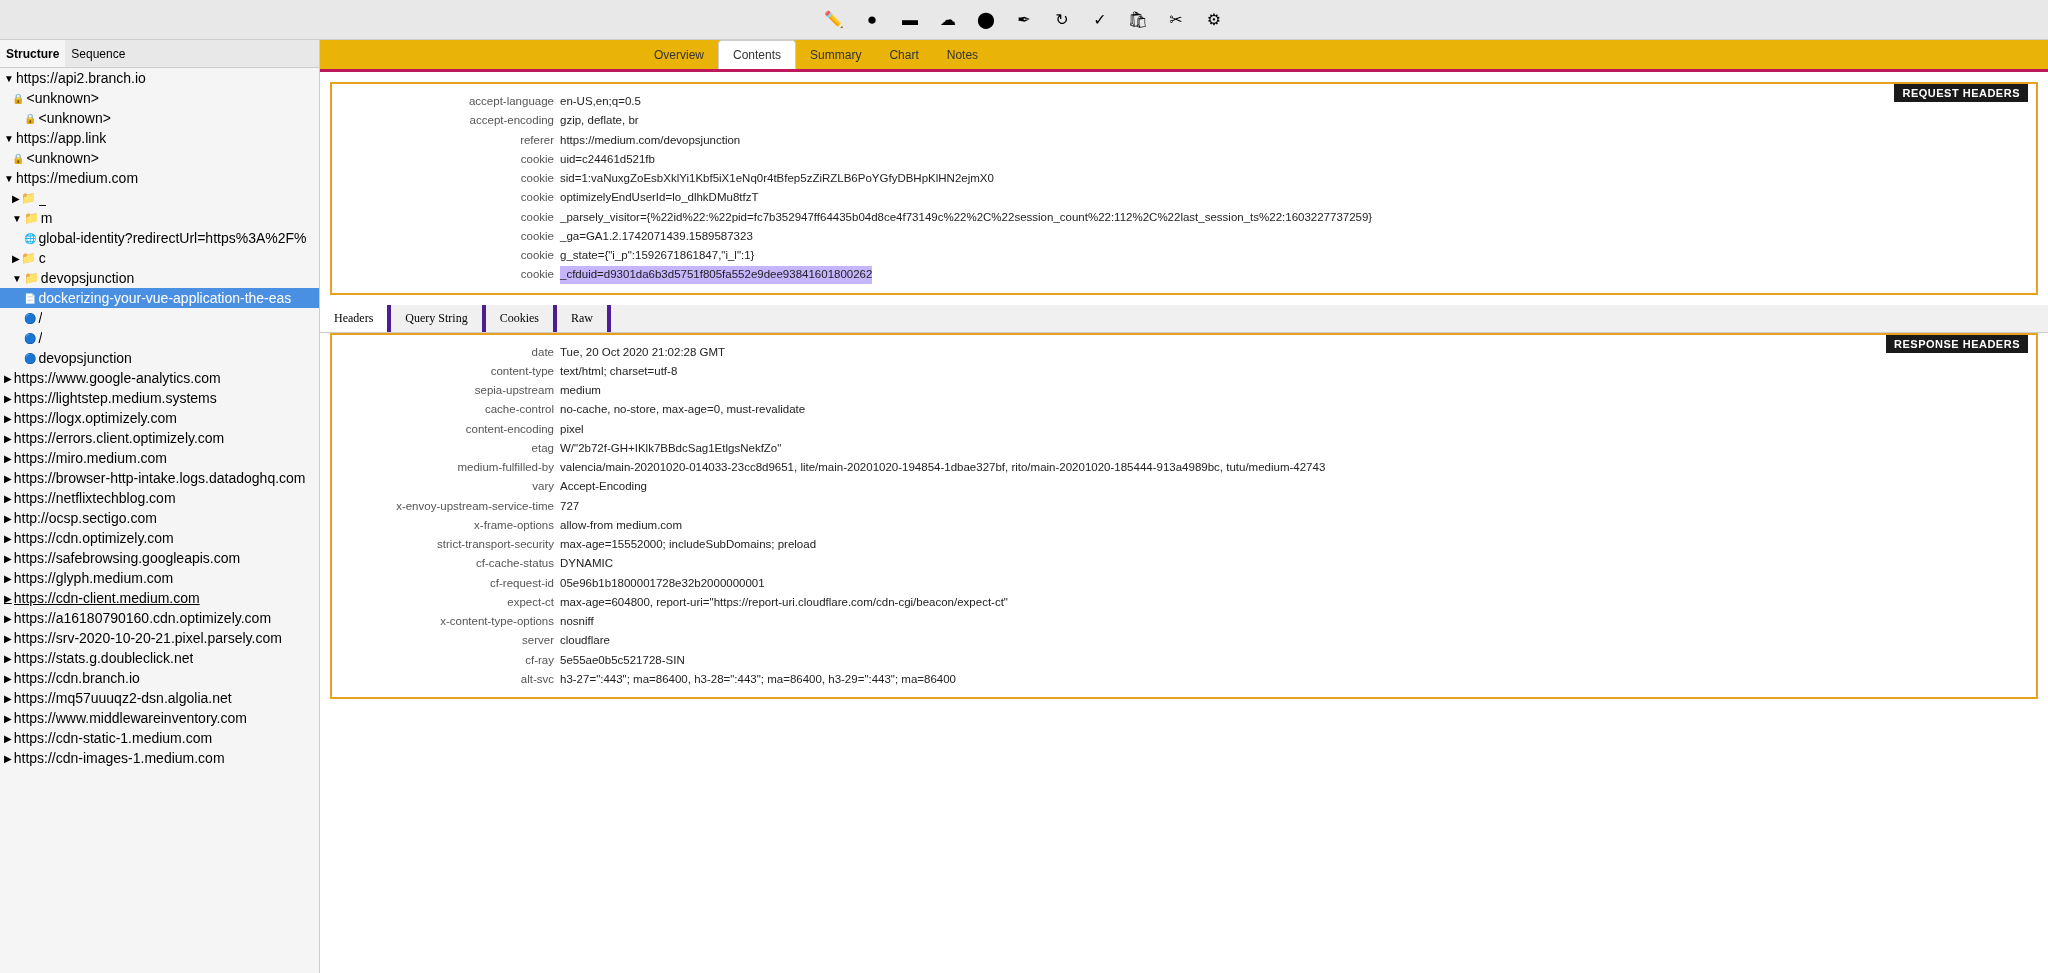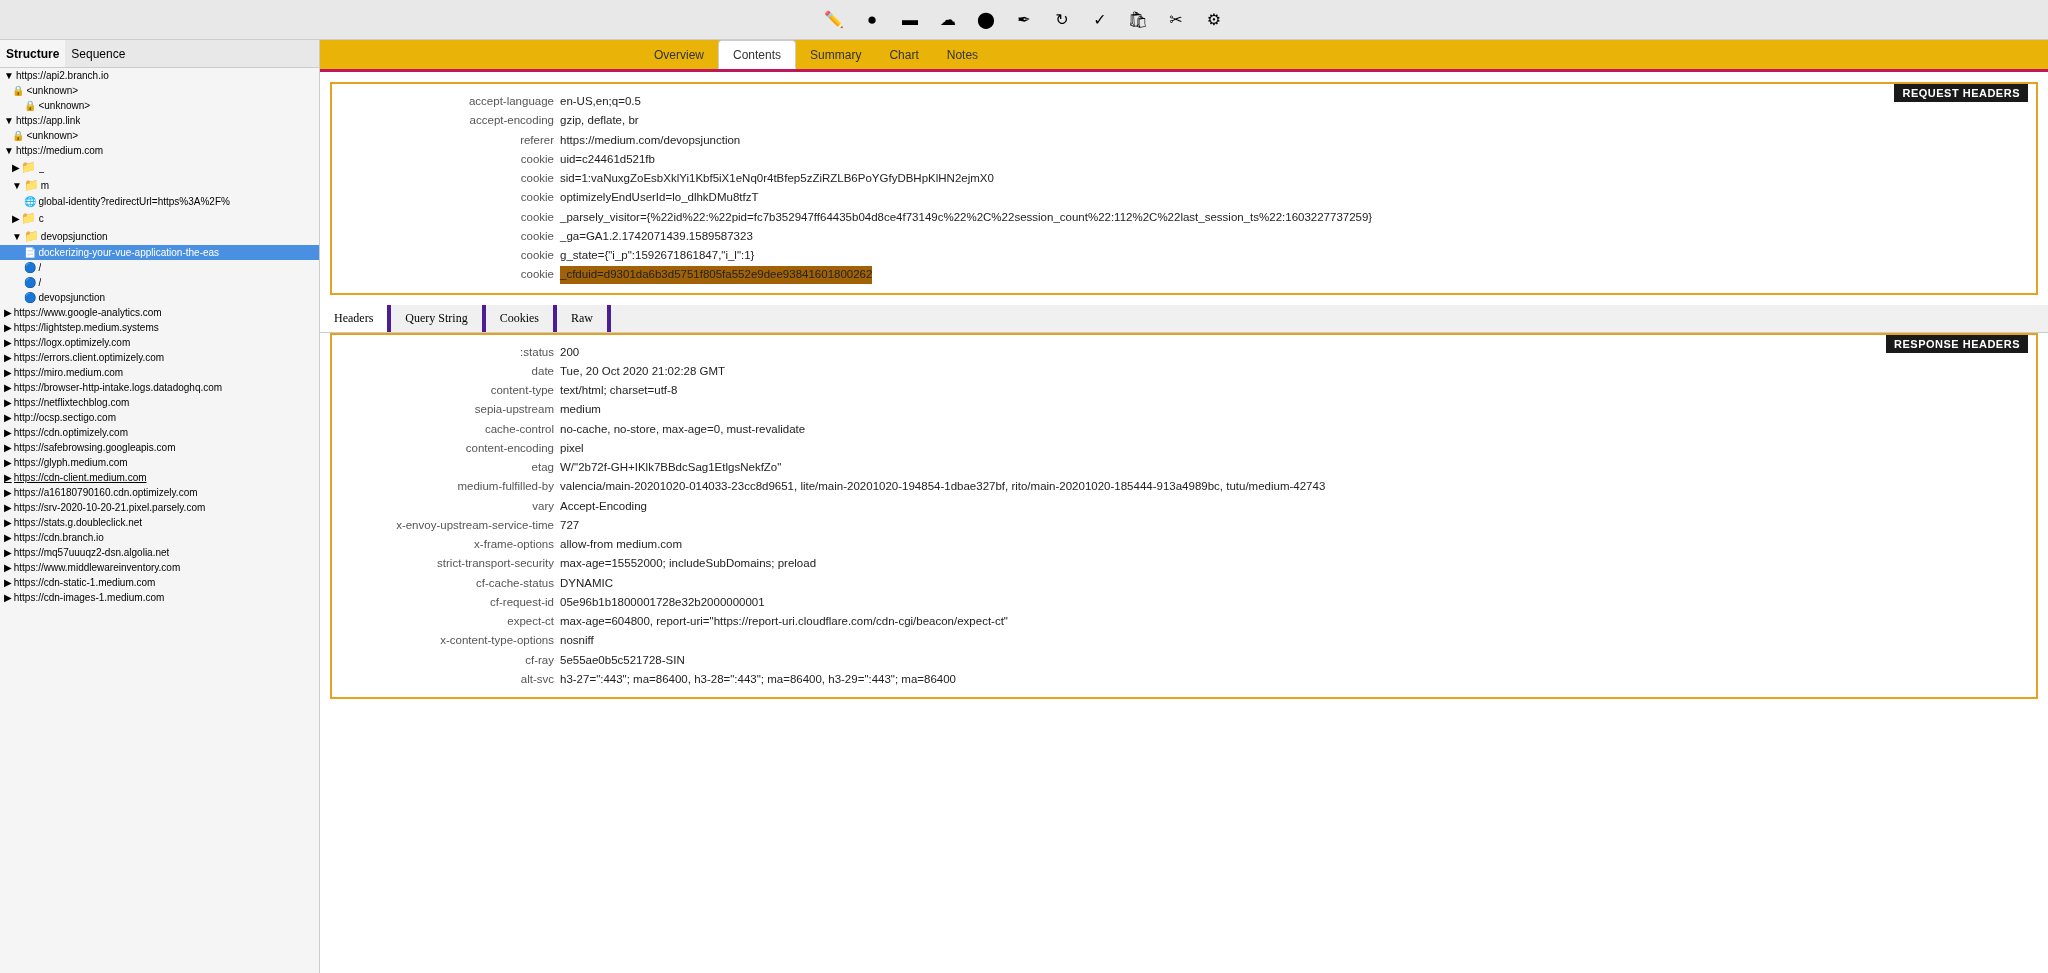--- a/index.html
+++ b/index.html
@@ -98,21 +98,21 @@
       padding: 2px 4px;
       cursor: pointer;
       display: flex;
       align-items: center;
       gap: 2px;
       white-space: nowrap;
       overflow: hidden;
     }
     .sidebar-item.selected { background: #4a90e2; color: white; }
     .sidebar-item .icon { font-size: 10px; flex-shrink: 0; }
-    .sidebar-item .label { font-size: 10px; overflow: hidden; text-overflow: ellipsis; }
+    .sidebar-item .label { font-size: 14px; overflow: hidden; text-overflow: ellipsis; }
     .indent-1 { padding-left: 12px; }
     .indent-2 { padding-left: 24px; }
 
     
     .content-panel {
       flex: 1;
       overflow-y: auto;
       background: #fff;
       display: flex;
       flex-direction: column;
@@ -170,21 +170,21 @@
       min-width: 220px;
       color: #555;
       padding-right: 6px;
       flex-shrink: 0;
     }
     .header-value {
       color: #222;
       word-break: break-all;
     }
     .header-value.highlighted {
-      background: #a16207;
+      background: #c4b5fd;
     }
 
     
     .response-section {
       border: 2px solid #e8a020;
       margin: 0 10px 10px 10px;
       position: relative;
       padding: 8px;
     }
 
@@ -427,24 +427,20 @@
         <div class="sub-tab active">Headers</div>
         <div class="sub-tab">Query String</div>
         <div class="sub-tab">Cookies</div>
         <div class="sub-tab">Raw</div>
       </div>
 
       <div class="response-section">
         <div class="section-badge">RESPONSE HEADERS</div>
         <div id="response-headers-list">
             <div class="header-row">
-              <span class="header-name">:status</span>
-              <span class="header-value">200</span>
-            </div>
-            <div class="header-row">
               <span class="header-name">date</span>
               <span class="header-value">Tue, 20 Oct 2020 21:02:28 GMT</span>
             </div>
             <div class="header-row">
               <span class="header-name">content-type</span>
               <span class="header-value">text/html; charset=utf-8</span>
             </div>
             <div class="header-row">
               <span class="header-name">sepia-upstream</span>
               <span class="header-value">medium</span>
@@ -489,20 +485,24 @@
               <span class="header-name">cf-request-id</span>
               <span class="header-value">05e96b1b1800001728e32b2000000001</span>
             </div>
             <div class="header-row">
               <span class="header-name">expect-ct</span>
               <span class="header-value">max-age=604800, report-uri="https://report-uri.cloudflare.com/cdn-cgi/beacon/expect-ct"</span>
             </div>
             <div class="header-row">
               <span class="header-name">x-content-type-options</span>
               <span class="header-value">nosniff</span>
+            </div>
+            <div class="header-row">
+              <span class="header-name">server</span>
+              <span class="header-value">cloudflare</span>
             </div>
             <div class="header-row">
               <span class="header-name">cf-ray</span>
               <span class="header-value">5e55ae0b5c521728-SIN</span>
             </div>
             <div class="header-row">
               <span class="header-name">alt-svc</span>
               <span class="header-value">h3-27=":443"; ma=86400, h3-28=":443"; ma=86400, h3-29=":443"; ma=86400</span>
             </div>
           </div>

